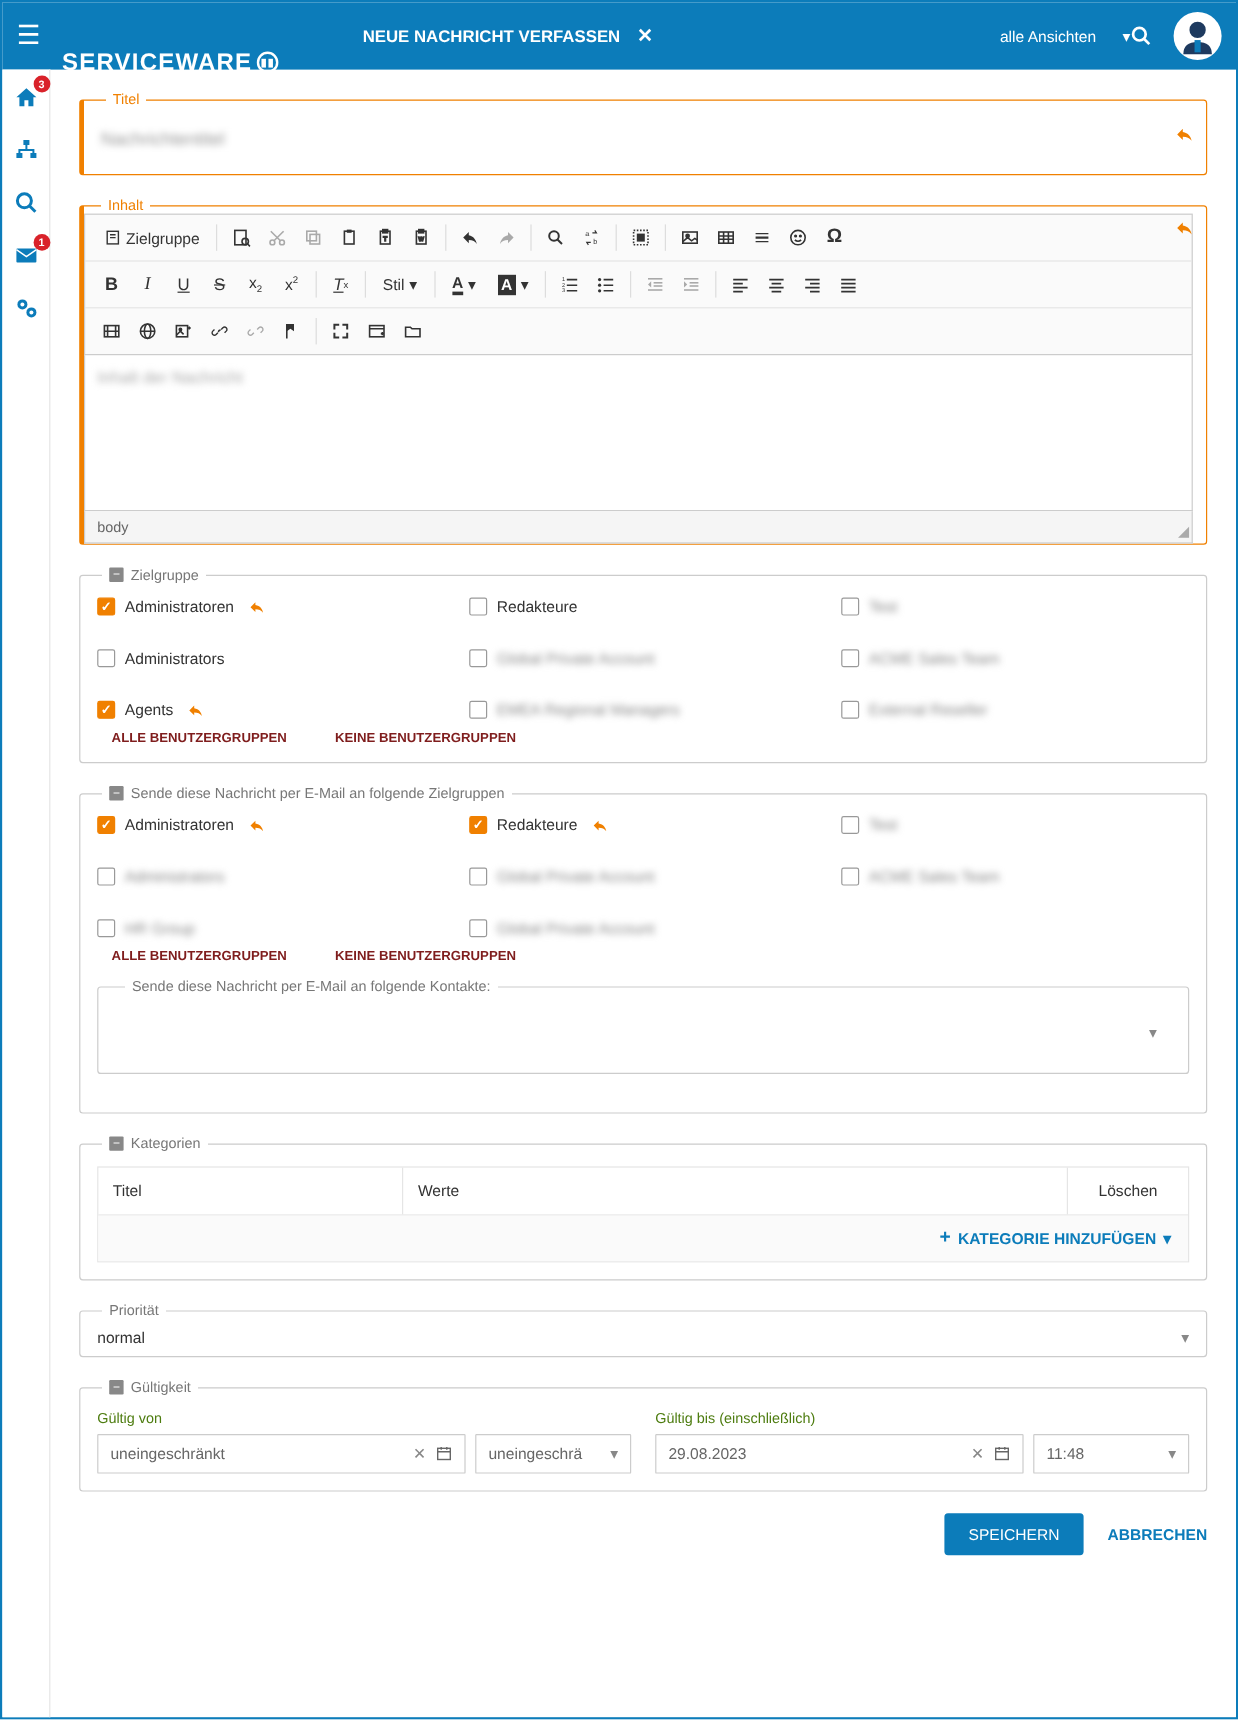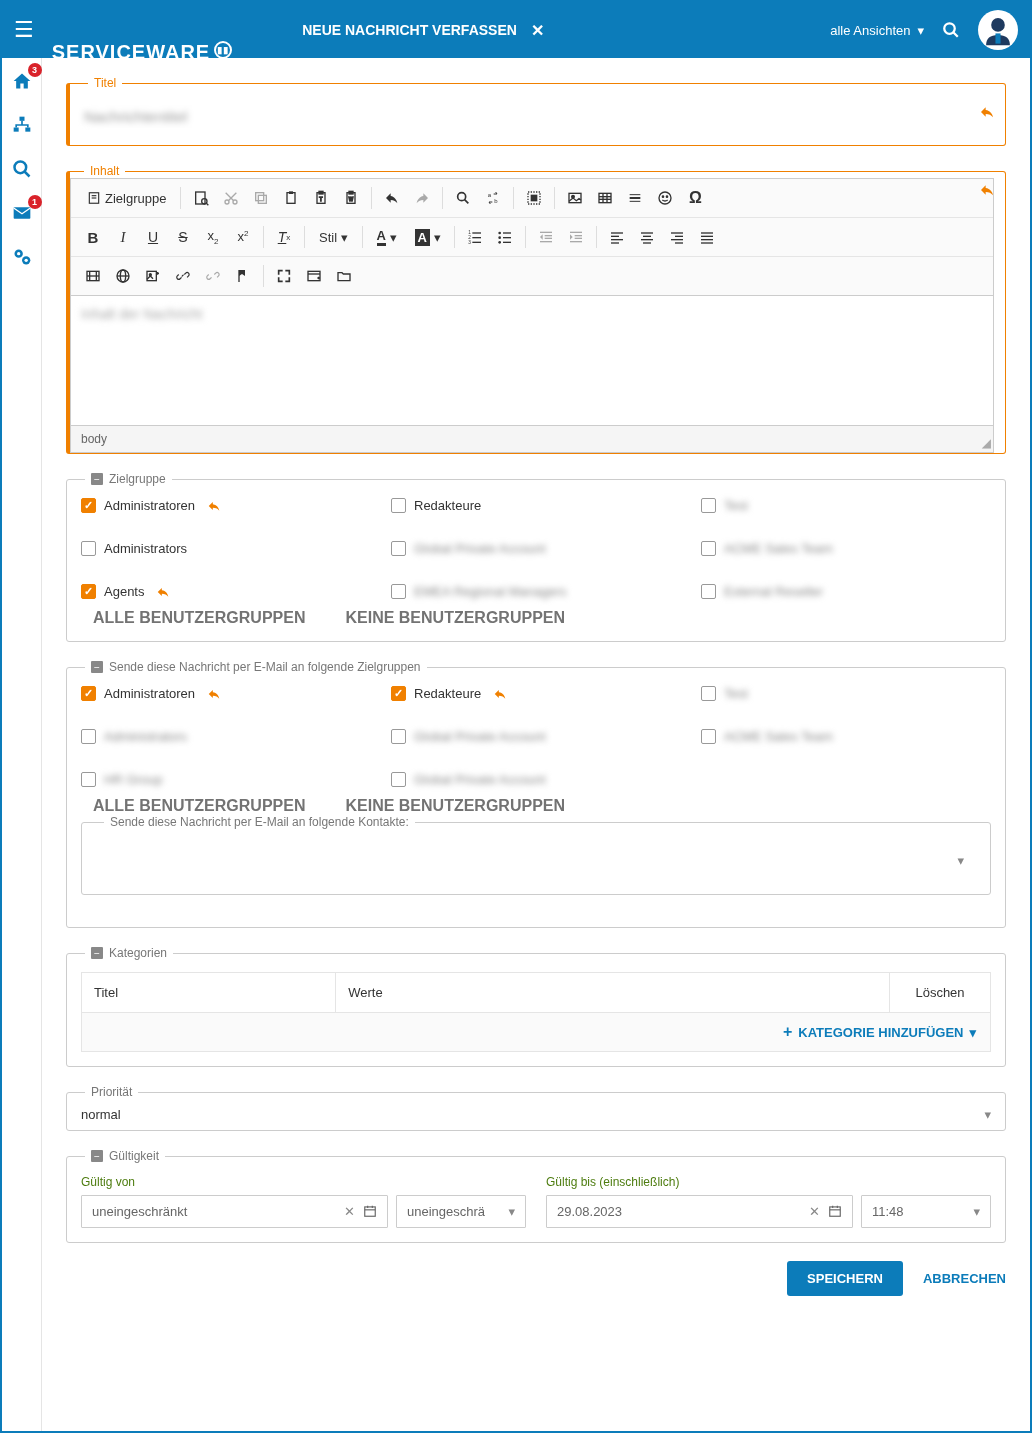--- a/index.html
+++ b/index.html
@@ -1,25 +1,25 @@
 <!DOCTYPE html>
 <html><head>
 <meta charset="utf-8">
 <style>
 * { box-sizing: border-box; margin: 0; padding: 0; }
 body { font-family: Arial, sans-serif; font-size: 13px; color: #333; background: #fff; }
 .app { display: flex; flex-direction: column; height: 100vh; min-height: 1433px; border: 2px solid #0c7cba; }
 .topbar { background: #0c7cba; color: #fff; height: 56px; display: flex; align-items: center; padding: 0 12px; }
 .hamburger { font-size: 22px; cursor: pointer; margin-right: 18px; }
-.logo { font-weight: bold; font-size: 20px; letter-spacing: 1px; display: flex; align-items: flex-start; margin-top: 44px; }
+.logo { font-weight: bold; font-size: 20px; letter-spacing: 1px; display: flex; align-items: center; margin-top: 44px; }
 .logo-badge { display: inline-flex; width: 18px; height: 18px; border: 2px solid #fff; border-radius: 50%; margin-left: 4px; align-items: center; justify-content: center; font-size: 9px; }
 .title-area { flex: 1; display: flex; align-items: center; justify-content: flex-start; margin-left: 70px; }
 .modal-title { font-weight: bold; font-size: 14px; }
 .close-x { margin-left: 14px; font-size: 16px; cursor: pointer; font-weight: bold; }
-.views { display: flex; align-items: center; gap: 7px; margin-right: 18px; }
+.views { display: flex; align-items: center; gap: 22px; }
 .search-top { font-size: 18px; margin-right: 18px; cursor: pointer; }
 .avatar { width: 40px; height: 40px; border-radius: 50%; background: #fff; display: flex; align-items: center; justify-content: center; }
 .avatar svg { width: 34px; height: 34px; }
 .body { display: flex; flex: 1; }
 .sidebar { width: 40px; background: #fff; border-right: 1px solid #e5e5e5; padding-top: 12px; display: flex; flex-direction: column; align-items: center; gap: 22px; }
 .sidebar-item { position: relative; color: #0c7cba; font-size: 18px; cursor: pointer; width: 22px; height: 22px; display: flex; align-items: center; justify-content: center; }
 .badge { position: absolute; top: -7px; right: -9px; background: #d9222a; color: #fff; border-radius: 50%; font-size: 9px; width: 14px; height: 14px; display: flex; align-items: center; justify-content: center; font-weight: bold; }
 .content { flex: 1; padding: 18px 24px; }
 
 fieldset { border: 1px solid #ccc; border-radius: 3px; margin-bottom: 18px; padding: 12px 14px 14px; position: relative; }
@@ -45,23 +45,23 @@
 
 .checkbox-grid { display: grid; grid-template-columns: repeat(3, 1fr); gap: 28px 20px; margin-bottom: 10px; }
 .cb-item { display: flex; align-items: center; gap: 8px; }
 .cb { width: 15px; height: 15px; border: 1px solid #999; border-radius: 2px; display: flex; align-items: center; justify-content: center; flex-shrink: 0; cursor: pointer; }
 .cb.checked { background: #f08000; border-color: #f08000; color: #fff; }
 .cb.checked::after { content: "✓"; font-size: 11px; font-weight: bold; }
 .cb-label { font-size: 13px; }
 .cb-label.blurred { filter: blur(3px); color: #888; }
 .cb-reply { color: #f08000; margin-left: 4px; cursor: pointer; }
 .link-row { display: flex; gap: 40px; margin-top: 8px; padding-left: 12px; }
-.link-btn { color: #737373; font-weight: bold; font-size: 16px; cursor: pointer; }
-
-.sub-fieldset { border: 1px solid #ccc; border-radius: 3px; position: relative; }
+.link-btn { color: #7f1d1d; font-weight: bold; font-size: 11px; cursor: pointer; }
+
+.sub-fieldset { border: 1px solid #ccc; border-radius: 3px; margin-top: 12px; position: relative; }
 .sub-legend { font-size: 12px; color: #777; padding: 0 6px; margin-left: 8px; }
 .dropdown { display: flex; align-items: center; justify-content: flex-end; padding: 12px; cursor: pointer; }
 .caret-down { color: #888; }
 
 .cat-table { border: 1px solid #e5e5e5; }
 .cat-header { display: flex; border-bottom: 1px solid #e5e5e5; }
 .cat-header > div { padding: 12px; font-size: 13px; }
 .cat-col1 { width: 28%; border-right: 1px solid #e5e5e5; }
 .cat-col2 { flex: 1; border-right: 1px solid #e5e5e5; }
 .cat-col3 { width: 100px; text-align: center; }
@@ -72,21 +72,21 @@
 
 .validity-row { display: flex; gap: 20px; }
 .validity-col { flex: 1; }
 .vlabel { font-size: 12px; color: #4d7c0f; margin-bottom: 6px; display: block; }
 .date-inputs { display: flex; gap: 8px; }
 .date-box { flex: 1; border: 1px solid #ccc; border-radius: 1px; padding: 8px 10px; display: flex; align-items: center; justify-content: space-between; font-size: 13px; color: #666; }
 .date-box.narrow { flex: 0 0 130px; }
 .input-icons { display: flex; gap: 8px; color: #888; }
 
 .footer-actions { display: flex; justify-content: flex-end; gap: 20px; align-items: center; margin-top: 18px; }
-.btn-primary { background: #0c7cba; color: #fff; border: none; padding: 10px 20px; font-weight: bold; font-size: 13px; border-radius: 3px; cursor: pointer; }
+.btn-primary { background: #0c7cba; color: #fff; border: none; padding: 10px 20px; font-weight: normal; font-size: 13px; border-radius: 3px; cursor: pointer; }
 .btn-link { color: #0c7cba; font-weight: bold; font-size: 13px; cursor: pointer; }
 
 svg { display: block; }
 </style>
 </head>
 <body>
 
 <div class="app">
 
   <div class="topbar">

